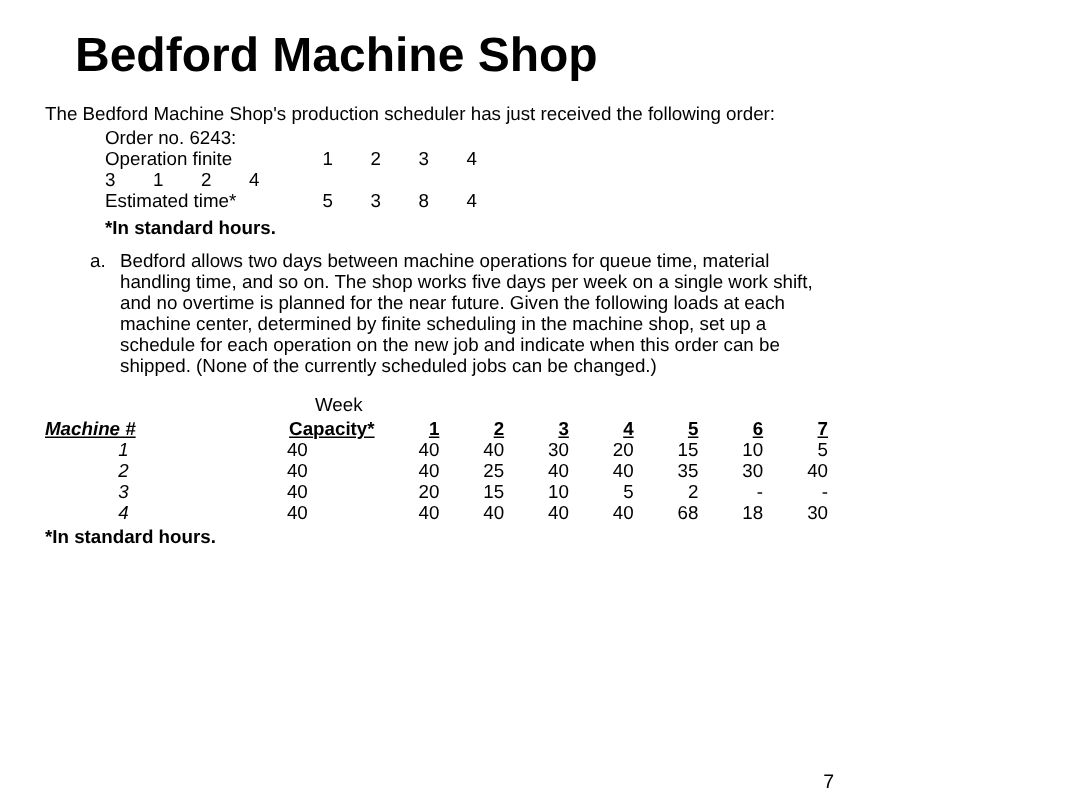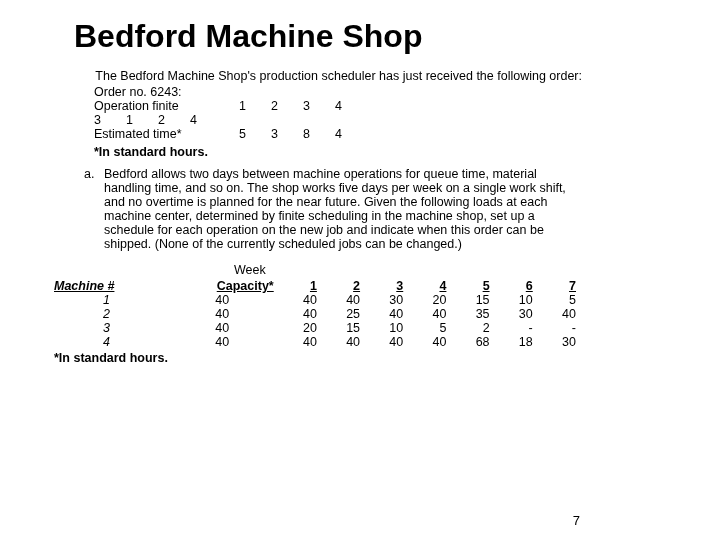--- a/index.html
+++ b/index.html
@@ -10,33 +10,31 @@
       font-family: Arial, Helvetica, sans-serif;
       font-size: 13px;
       color: #000;
       overflow: hidden;
     }
     .page {
       width: 588px;
       height: 540px;
       padding: 18px 30px 10px 30px;
       position: relative;
-      margin-left: 24px;
     }
     h1 {
       font-size: 32px;
       font-weight: bold;
       text-align: left;
       margin-bottom: 14px;
       padding-left: 20px;
     }
     .intro {
       font-size: 12.5px;
       margin-bottom: 2px;
-      text-align: right;
     }
     .order-block {
       margin-left: 40px;
       margin-bottom: 4px;
     }
     .order-line {
       display: flex;
       margin-bottom: 0px;
       font-size: 12.5px;
       align-items: center;

